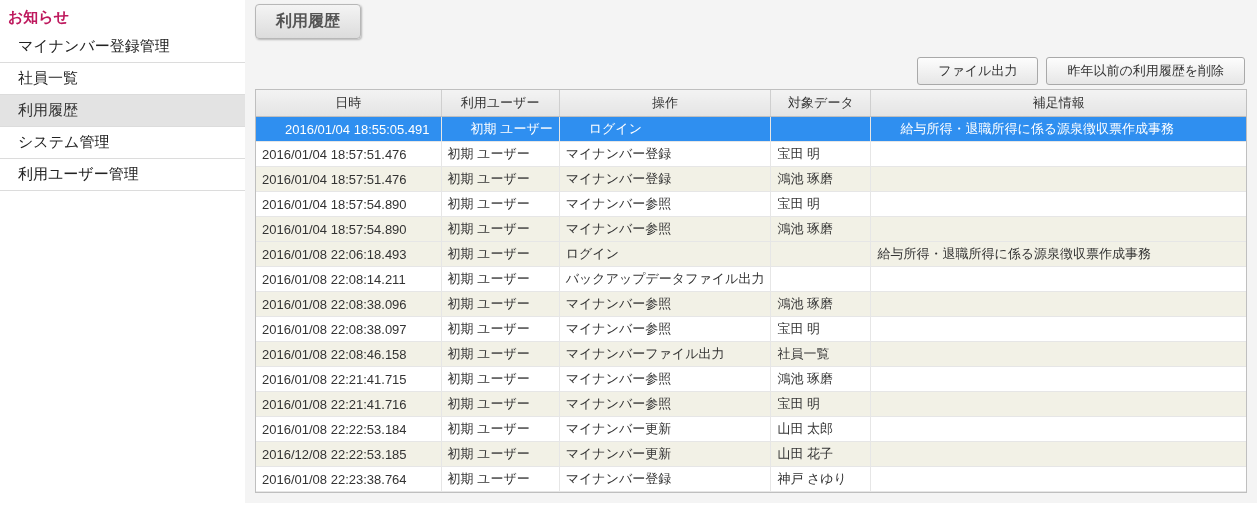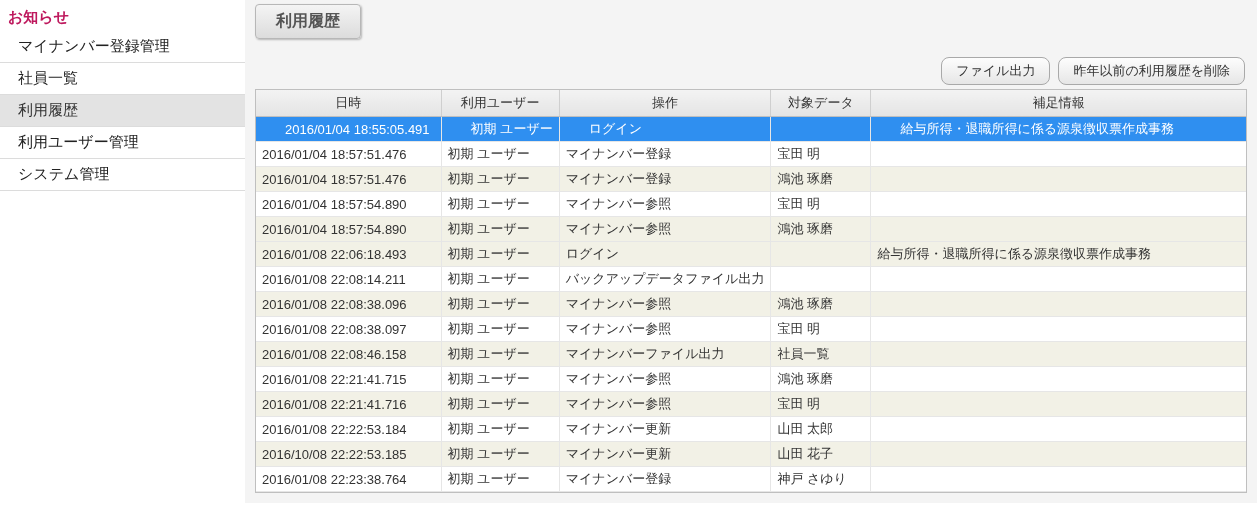--- a/index.html
+++ b/index.html
@@ -56,22 +56,22 @@
   .toolbar {
     display: flex;
     justify-content: flex-end;
     gap: 8px;
     margin-bottom: 4px;
     padding-right: 2px;
   }
   .btn {
     background: linear-gradient(#fdfdfd, #e6e6e6);
     border: 1px solid #a9a9a9;
-    border-radius: 8px;
-    padding: 4px 14px;
+    border-radius: 3px;
+    padding: 4px 20px;
     font-size: 13px;
     font-family: inherit;
     cursor: pointer;
     color: #333;
   }
   .table-wrap {
     border: 1px solid #bfbfbf;
   }
   table {
     width: 100%;
@@ -113,22 +113,22 @@
 </head>
 <body>
 
 <div class="layout">
   <aside class="sidebar">
     <div class="sidebar-title">お知らせ</div>
     <nav id="sidebar-nav">
         <div class="nav-item sub">マイナンバー登録管理</div>
         <div class="nav-item sub">社員一覧</div>
         <div class="nav-item sub selected">利用履歴</div>
+        <div class="nav-item sub">システム管理</div>
         <div class="nav-item sub">利用ユーザー管理</div>
-        <div class="nav-item sub">システム管理</div>
       </nav>
   </aside>
 
   <main class="main">
     <div class="page-heading">利用履歴</div>
 
     <div class="toolbar">
       <button class="btn">ファイル出力</button>
       <button class="btn">昨年以前の利用履歴を削除</button>
     </div>
@@ -237,21 +237,21 @@
               <td></td>
             </tr>
             <tr class="odd">
               <td>2016/01/08 22:22:53.184</td>
               <td>初期 ユーザー</td>
               <td>マイナンバー更新</td>
               <td>山田 太郎</td>
               <td></td>
             </tr>
             <tr class="even">
-              <td>2016/10/08 22:22:53.185</td>
+              <td>2016/12/08 22:22:53.185</td>
               <td>初期 ユーザー</td>
               <td>マイナンバー更新</td>
               <td>山田 花子</td>
               <td></td>
             </tr>
             <tr class="odd">
               <td>2016/01/08 22:23:38.764</td>
               <td>初期 ユーザー</td>
               <td>マイナンバー登録</td>
               <td>神戸 さゆり</td>

